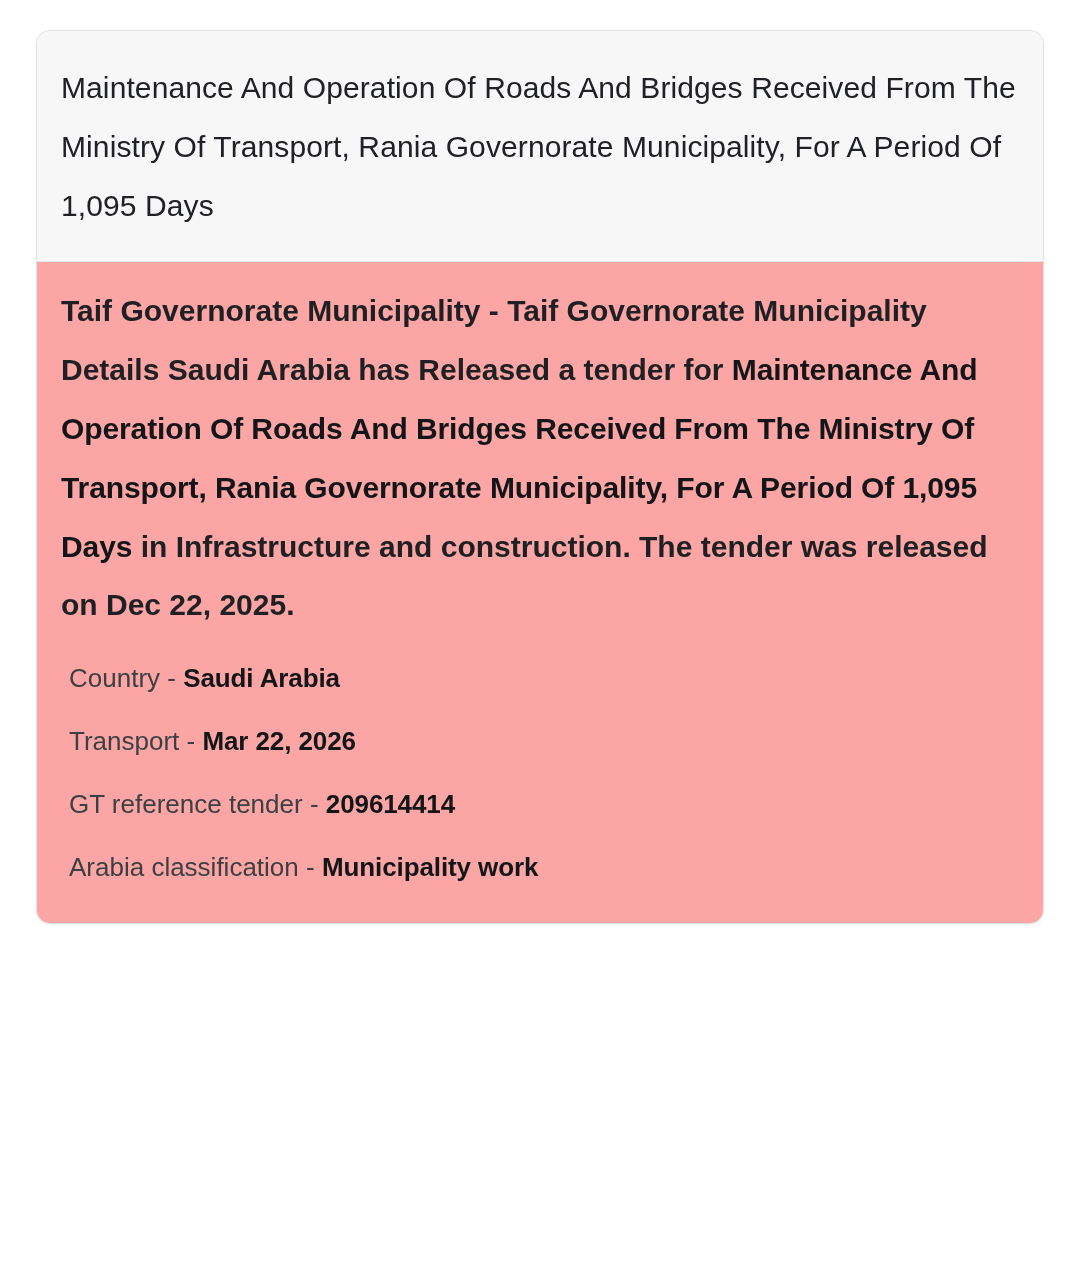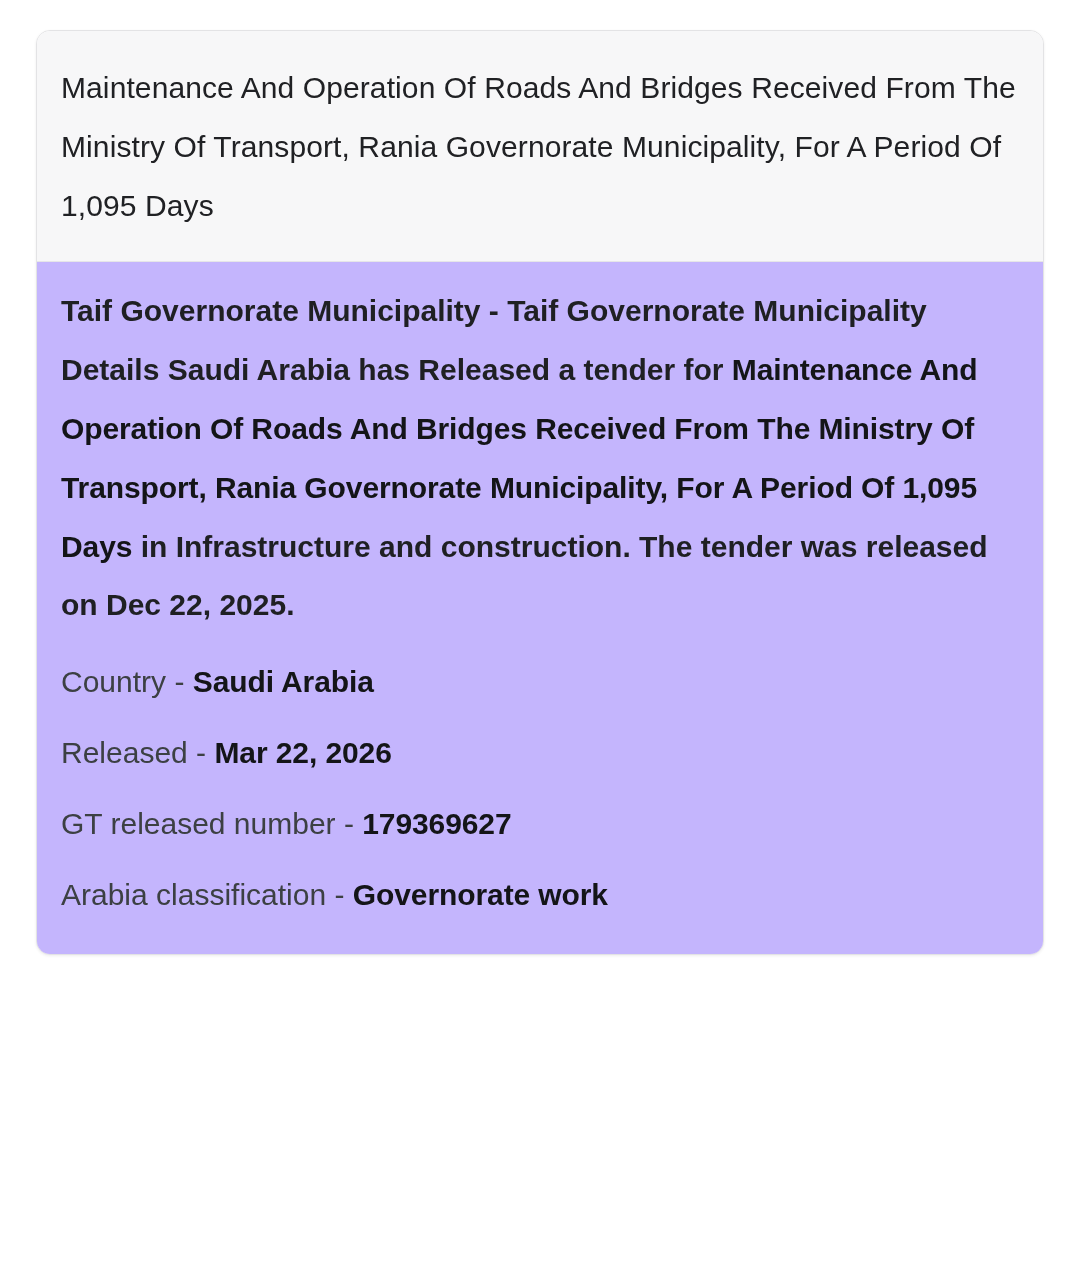--- a/index.html
+++ b/index.html
@@ -47,21 +47,21 @@
     font-size: 30px;
     line-height: 1.96;
     font-weight: 400;
     color: #202124;
     letter-spacing: 0.1px;
     margin: 0;
     word-wrap: break-word;
   }
 
   .card-body {
-    background: #c4b5fd;
+    background: #fca5a5;
     padding: 20px 24px 30px 24px;
     box-sizing: border-box;
   }
 
   .intro-paragraph {
     font-size: 30px;
     line-height: 1.96;
     color: #1f2023;
     font-weight: 700;
     margin: 0 0 18px 0;
@@ -73,25 +73,25 @@
     letter-spacing: -0.1px;
   }
   .intro-paragraph .lead {
     font-weight: 700;
   }
   .intro-paragraph .tail {
     font-weight: 700;
   }
 
   .field-row {
-    font-size: 30px;
+    font-size: 26px;
     line-height: 1.96;
     color: #3c4043;
     font-weight: 400;
-    margin: 0 0 12px 0;
+    margin: 0 0 12px 8px;
     word-wrap: break-word;
   }
   .field-row:last-child {
     margin-bottom: 0;
   }
   .field-label {
     font-weight: 400;
     color: #3c4043;
   }
   .field-sep {
@@ -123,26 +123,26 @@
       <p class="intro-paragraph">
         <span class="lead">Taif Governorate Municipality - Taif Governorate Municipality Details Saudi Arabia has Released a tender for </span><span class="heavy">Maintenance And Operation Of Roads And Bridges Received From The Ministry Of Transport, Rania Governorate Municipality, For A Period Of 1,095 Days</span><span class="tail"> in Infrastructure and construction. The tender was released on Dec 22, 2025.</span>
       </p>
 
       <p class="field-row">
         <span class="field-label">Country</span><span class="field-sep"> </span><span class="field-sep">-</span><span class="field-sep"> </span><span class="field-value">Saudi Arabia</span>
       </p>
 
 
       <p class="field-row">
-        <span class="field-label">Released</span><span class="field-sep"> </span><span class="field-sep">-</span><span class="field-sep"> </span><span class="field-value">Mar 22, 2026</span>
+        <span class="field-label">Transport</span><span class="field-sep"> </span><span class="field-sep">-</span><span class="field-sep"> </span><span class="field-value">Mar 22, 2026</span>
       </p>
 
       <p class="field-row">
-        <span class="field-label">GT released number</span><span class="field-sep"> </span><span class="field-sep">-</span><span class="field-sep"> </span><span class="field-value">179369627</span>
+        <span class="field-label">GT reference tender</span><span class="field-sep"> </span><span class="field-sep">-</span><span class="field-sep"> </span><span class="field-value">209614414</span>
       </p>
 
       <p class="field-row">
-        <span class="field-label">Arabia classification</span><span class="field-sep"> </span><span class="field-sep">-</span><span class="field-sep"> </span><span class="field-value">Governorate work</span>
+        <span class="field-label">Arabia classification</span><span class="field-sep"> </span><span class="field-sep">-</span><span class="field-sep"> </span><span class="field-value">Municipality work</span>
       </p>
 
     </div>
   </div>
 </div>
 
 </body></html>

